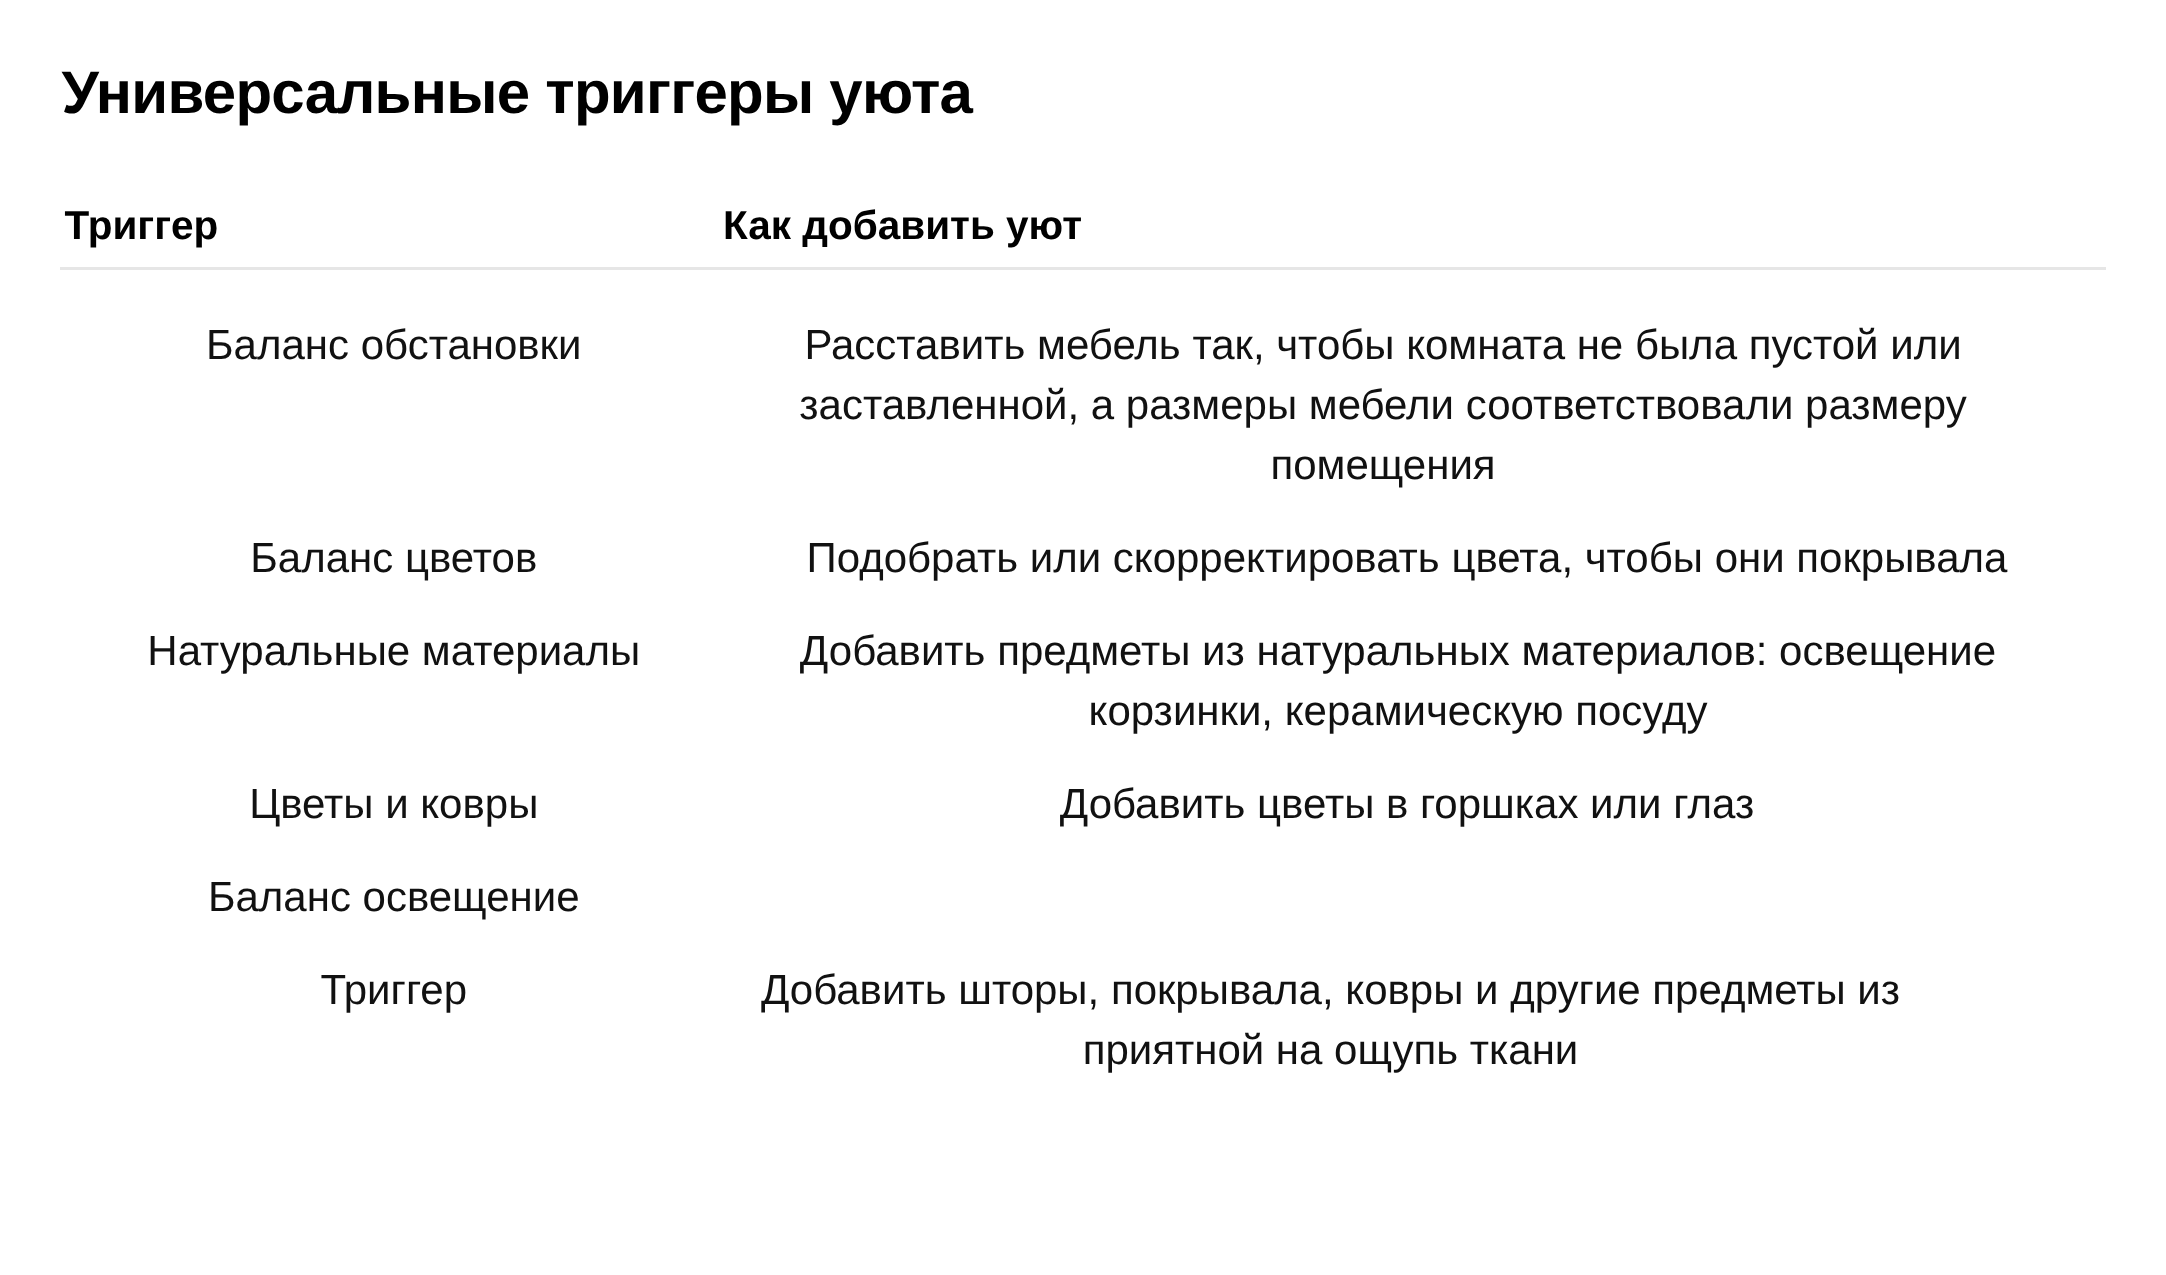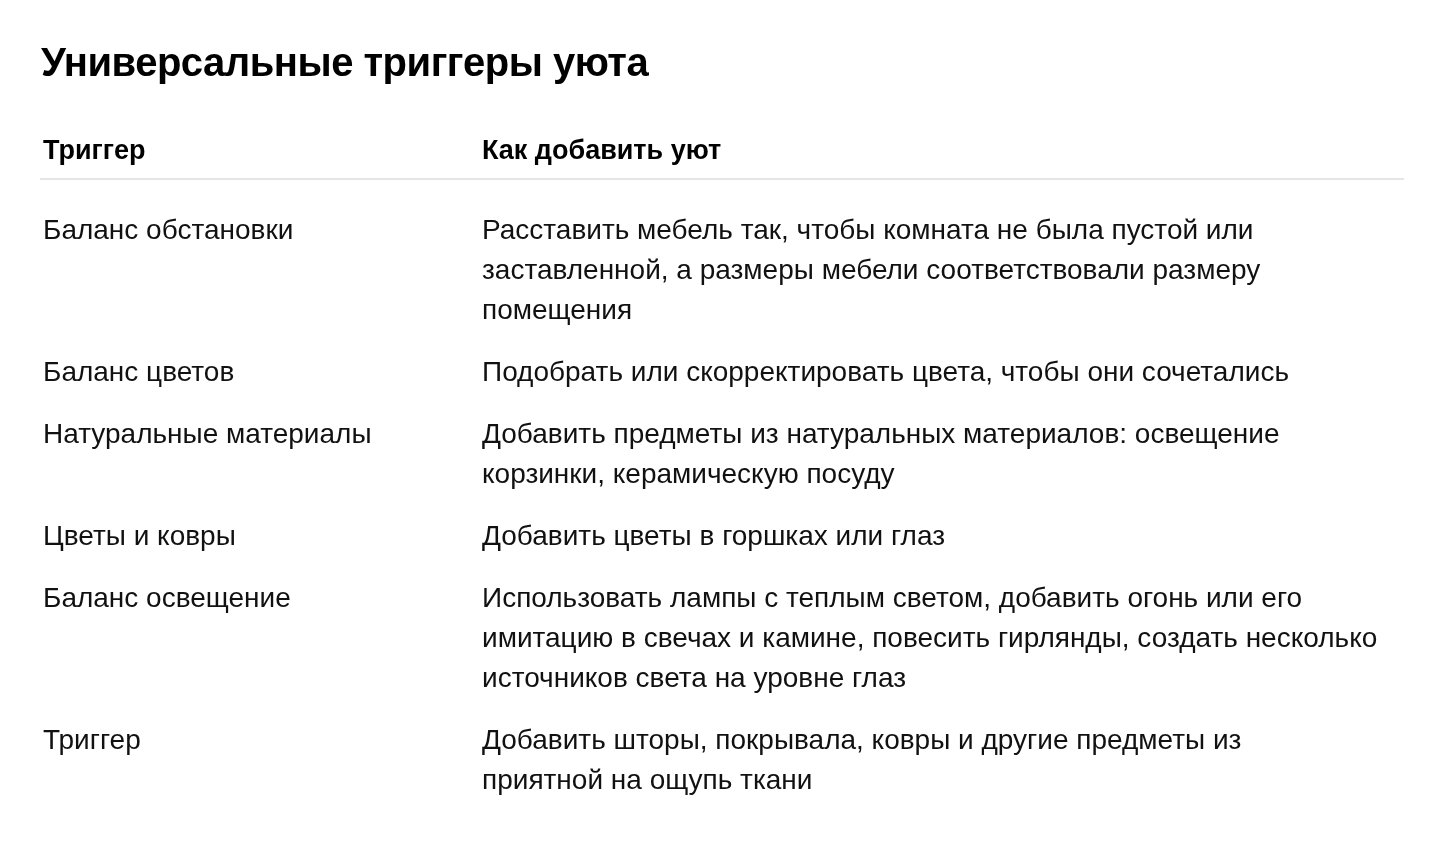--- a/index.html
+++ b/index.html
@@ -6,52 +6,51 @@
     body { width: 1444px; height: 850px; overflow: hidden; position: relative;
            font-family: "Liberation Sans", "DejaVu Sans", sans-serif; color: #000; }
     .title { position: absolute; left: 41px; top: 36px; margin: 0;
              font-size: 40px; font-weight: 700; letter-spacing: -0.5px; line-height: 52px; }
     .table { position: absolute; left: 40px; top: 128px; width: 1364px; }
     .thead { display: flex; height: 50px; border-bottom: 2px solid #e6e6e6; }
     .th { font-size: 27px; font-weight: 700; line-height: 44px; padding-top: 0; }
     .col1 { width: 442px; padding-left: 3px; box-sizing: border-box; }
     .col2 { flex: 1; padding-right: 10px; }
     .tbody { padding-top: 30px; }
-    .row { display: flex; margin-bottom: 22px; }
+    .row { display: flex; margin-bottom: 22px; text-align: center; }
     .td { font-size: 28px; line-height: 40px; color: #111; }
   </style>
 </head>
 <body>
 
 <h1 class="title">Универсальные триггеры уюта</h1>
 
 <div class="table">
   <div class="thead">
     <div class="th col1">Триггер</div>
     <div class="th col2">Как добавить уют</div>
   </div>
   <div class="tbody">
     <div class="row">
       <div class="td col1">Баланс обстановки</div>
       <div class="td col2" style="max-width:880px">Расставить мебель так, чтобы комната не была пустой или заставленной, а размеры мебели соответствовали размеру помещения</div>
     </div>
     <div class="row">
       <div class="td col1">Баланс цветов</div>
-      <div class="td col2">Подобрать или скорректировать цвета, чтобы они сочетались</div>
+      <div class="td col2">Подобрать или скорректировать цвета, чтобы они покрывала</div>
     </div>
     <div class="row">
       <div class="td col1">Натуральные материалы</div>
       <div class="td col2" style="max-width:900px">Добавить предметы из натуральных материалов: освещение корзинки, керамическую посуду</div>
     </div>
     <div class="row">
       <div class="td col1">Цветы и ковры</div>
       <div class="td col2">Добавить цветы в горшках или глаз</div>
     </div>
     <div class="row">
       <div class="td col1">Баланс освещение</div>
-      <div class="td col2" style="max-width:910px">Использовать лампы с теплым светом, добавить огонь или его имитацию в свечах и камине, повесить гирлянды, создать несколько источников света на уровне глаз</div>
     </div>
     <div class="row">
       <div class="td col1">Триггер</div>
       <div class="td col2" style="max-width:810px">Добавить шторы, покрывала, ковры и другие предметы из приятной на ощупь ткани</div>
     </div>
   </div>
 </div>
 
 </body></html>

